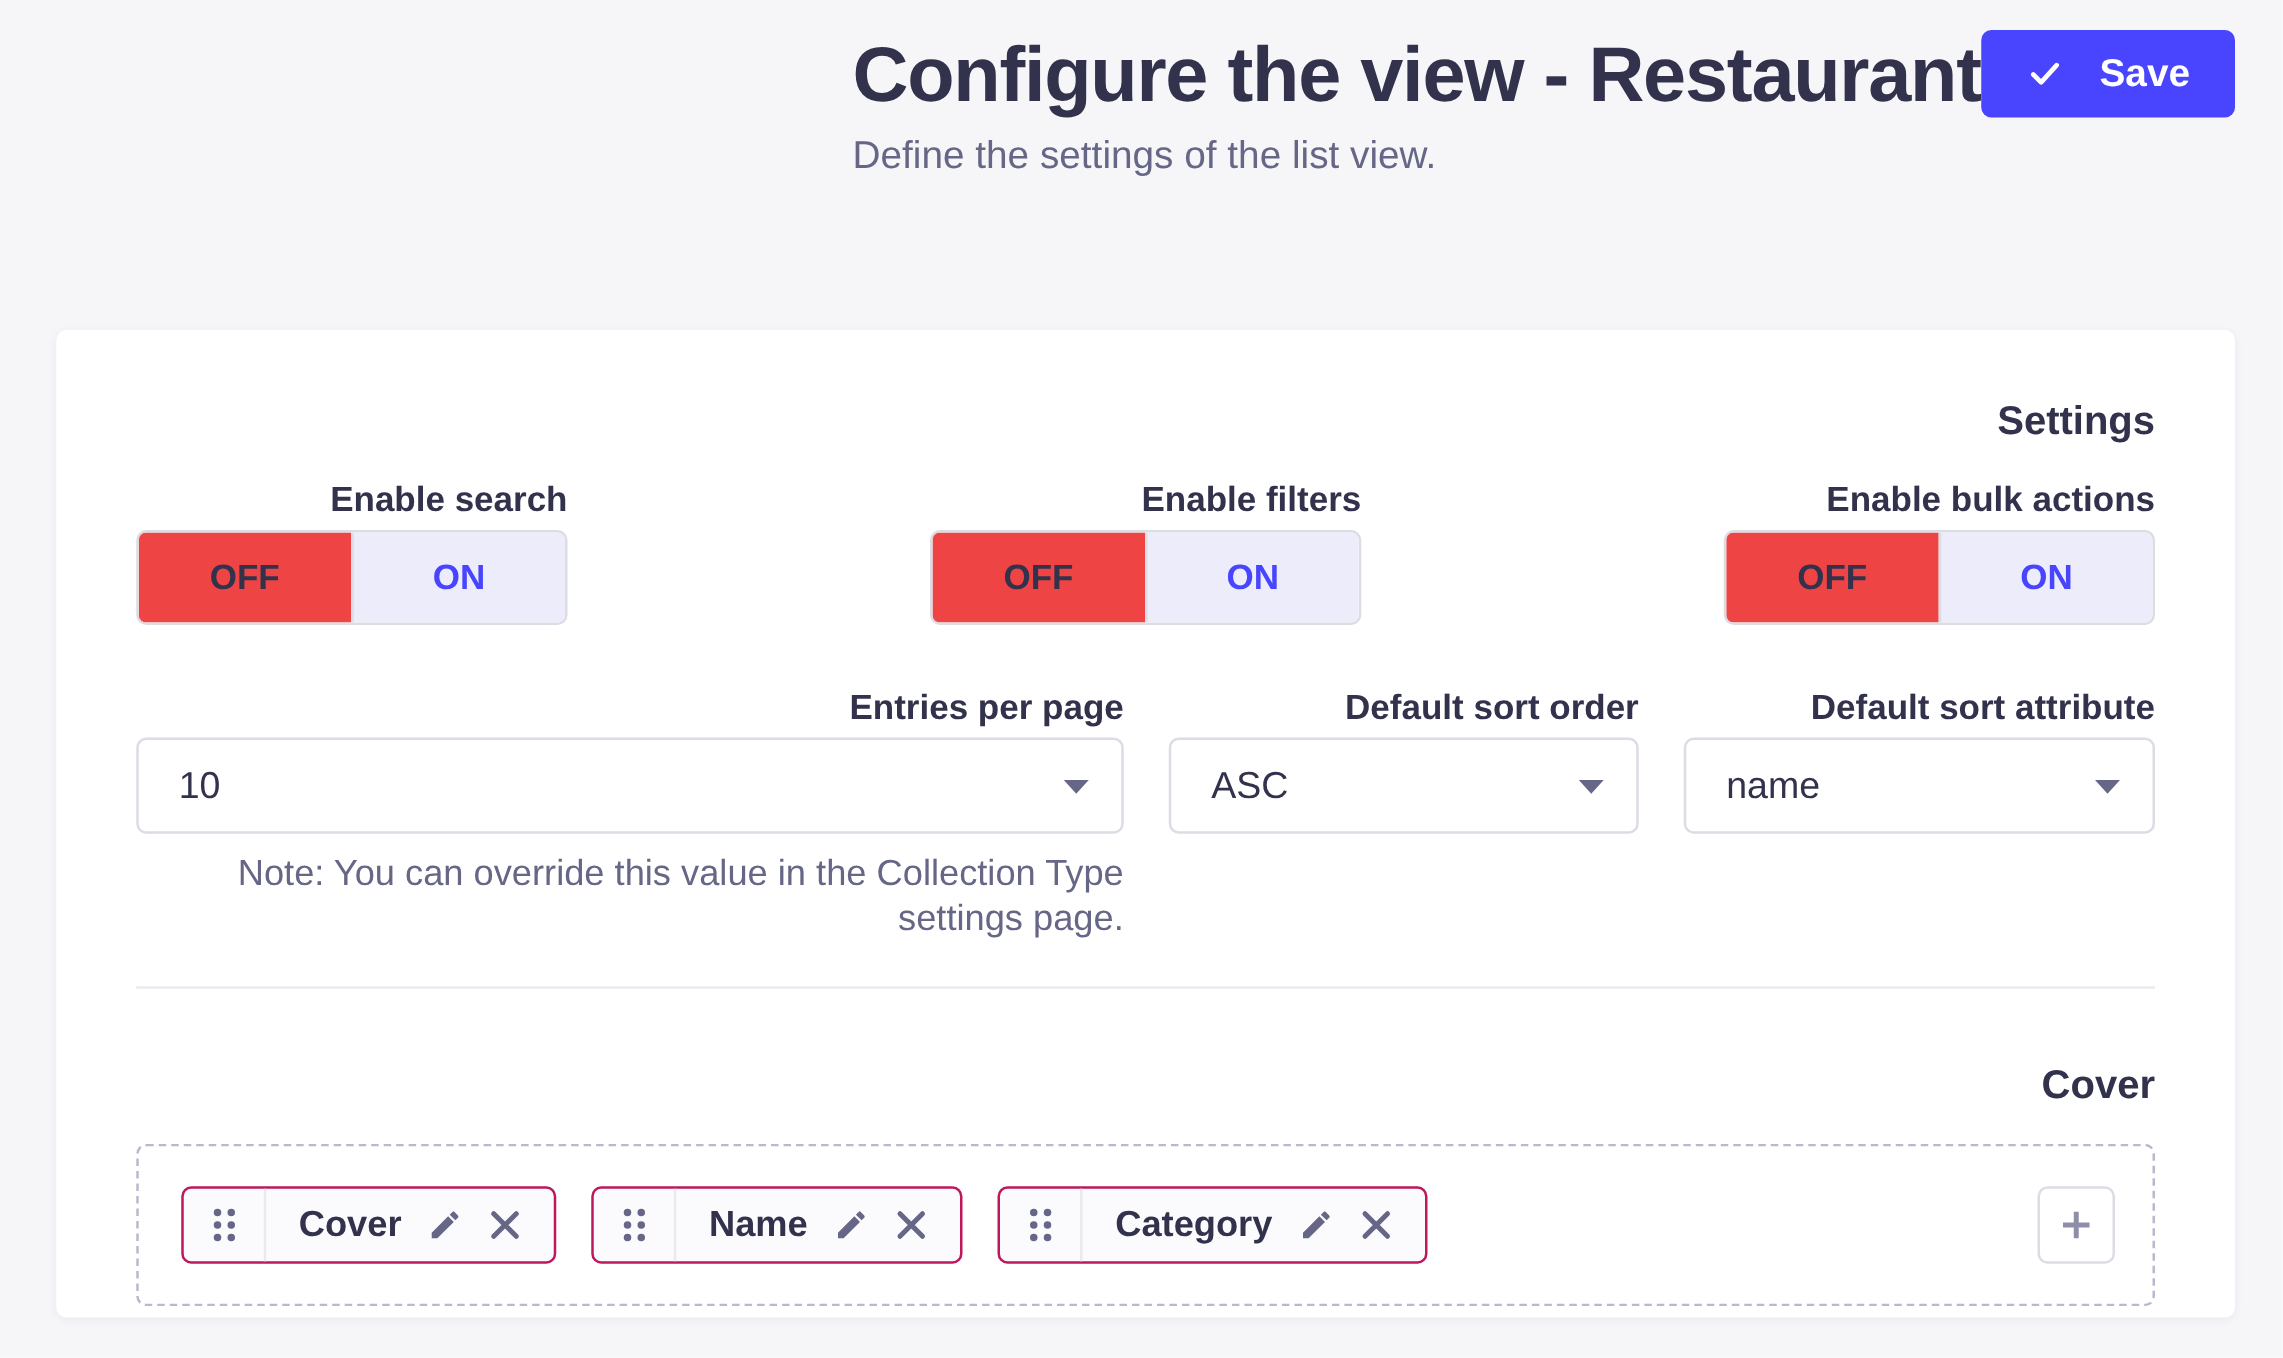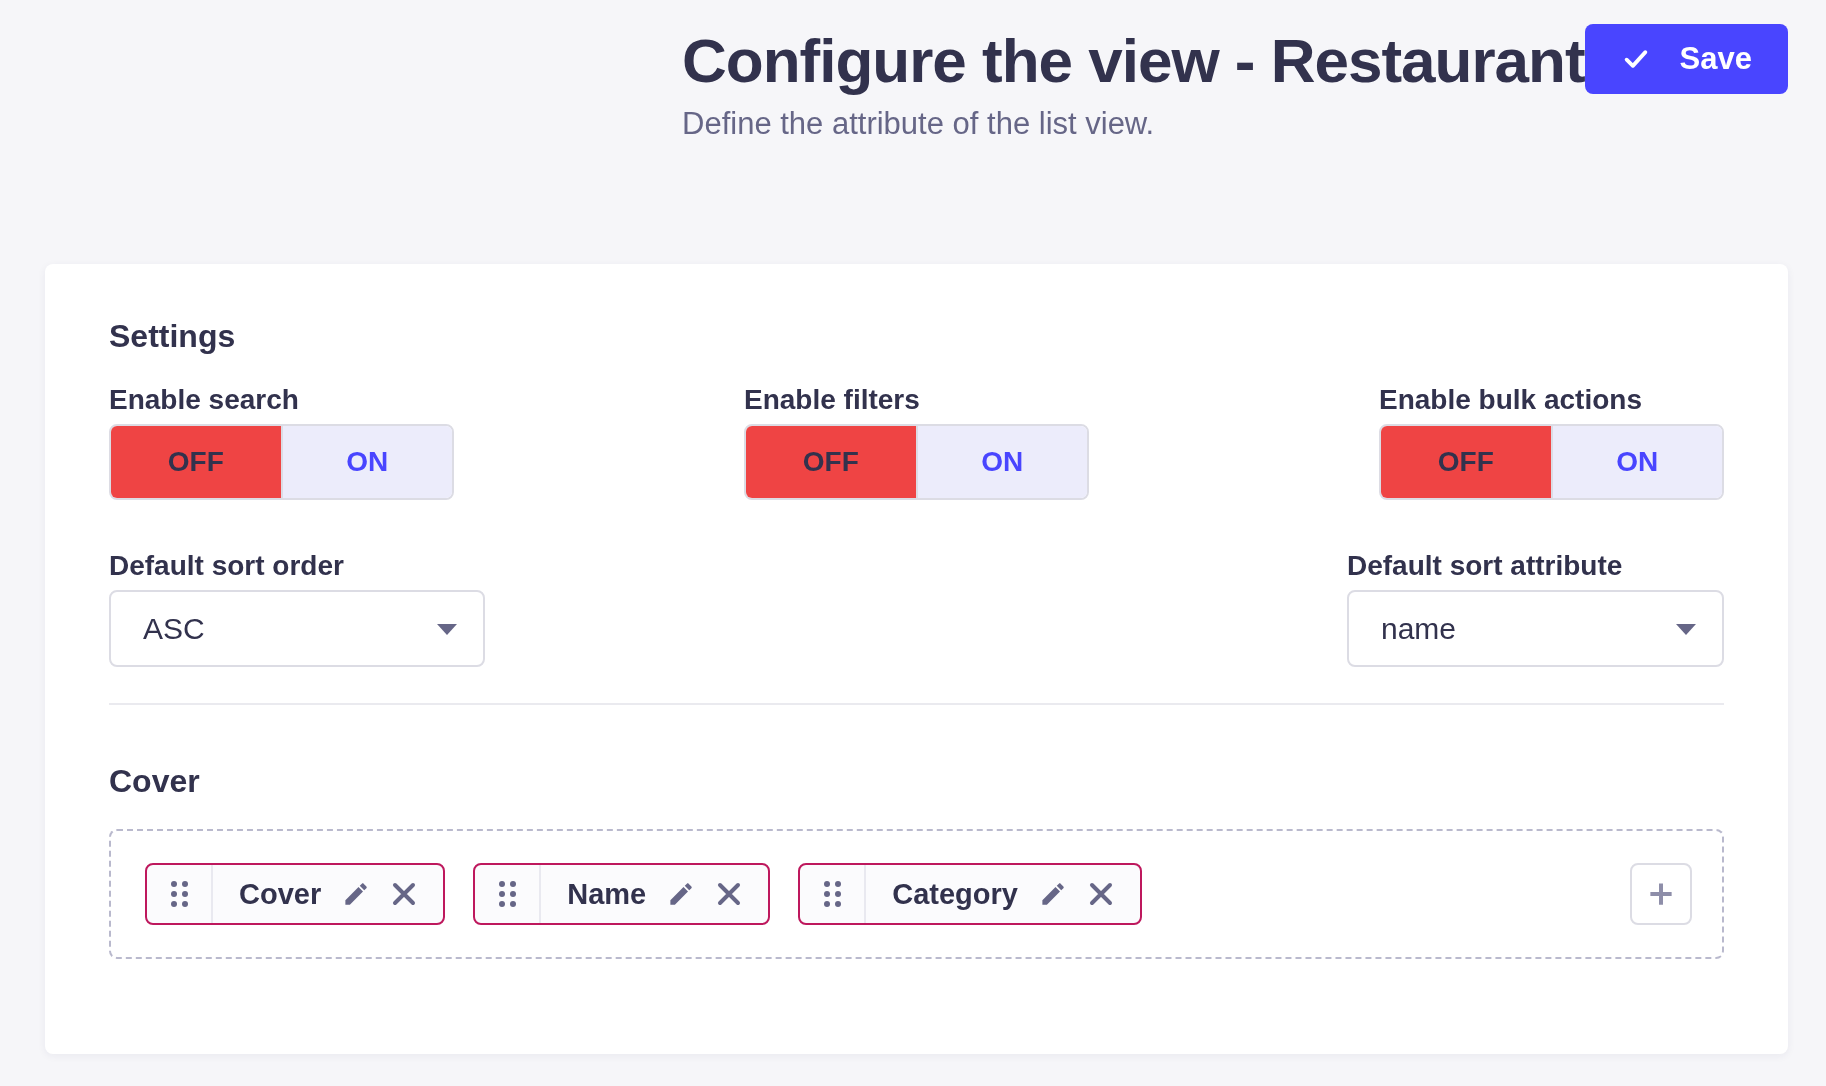--- a/index.html
+++ b/index.html
@@ -32,20 +32,21 @@
   }
 
   
   .card {
     margin: 120px 38px 0 45px;
     height: 790px;
     background: #ffffff;
     border-radius: 8px;
     box-shadow: 0 2px 8px rgba(33, 33, 82, 0.06);
     padding: 52px 64px 0 64px;
+    text-align: right;
   }
   .section-heading { font-size: 32px; font-weight: 700; line-height: 40px; color: #32324d; }
 
   
   .toggles-row { display: flex; justify-content: space-between; margin-top: 26px; }
   .field-label { font-size: 28px; font-weight: 700; line-height: 36px; color: #32324d; margin-bottom: 6px; }
   .toggle-col { width: 345px; }
   .toggle-box {
     display: flex; height: 76px; background: #ffffff;
     border: 2px solid #dcdce4; border-radius: 8px; overflow: hidden;
@@ -112,21 +113,21 @@
     border: 2px solid #dcdce4; border-radius: 8px;
     display: flex; align-items: center; justify-content: center; cursor: pointer;
   }
 </style>
 </head>
 <body>
 
 <div class="header">
   <div>
     <div class="page-title">Configure the view - Restaurant</div>
-    <div class="page-subtitle">Define the attribute of the list view.</div>
+    <div class="page-subtitle">Define the settings of the list view.</div>
   </div>
   <button class="save-btn">
     <span style="display:flex;">
       <svg width="30" height="30" viewBox="0 0 24 24" fill="none">
         <path d="M4.5 12.5l5 5 10-11" stroke="#ffffff" stroke-width="3" stroke-linecap="round" stroke-linejoin="round"></path>
       </svg>
     </span>
     <span>Save</span>
   </button>
 </div>
@@ -153,20 +154,28 @@
     <div class="toggle-col">
       <div class="field-label">Enable bulk actions</div>
       <div class="toggle-box">
         <div class="toggle-seg off">OFF</div>
         <div class="toggle-seg on">ON</div>
       </div>
     </div>
   </div>
 
   <div class="selects-row">
+    <div class="sel-col w1">
+      <div class="field-label">Entries per page</div>
+      <div class="select-box">
+        <span>10</span>
+        <span class="caret"></span>
+      </div>
+      <div class="note">Note: You can override this value in the Collection Type settings page.</div>
+    </div>
     <div class="sel-col w3">
       <div class="field-label">Default sort order</div>
       <div class="select-box">
         <span>ASC</span>
         <span class="caret"></span>
       </div>
     </div>
     <div class="sel-col w2">
       <div class="field-label">Default sort attribute</div>
       <div class="select-box">

